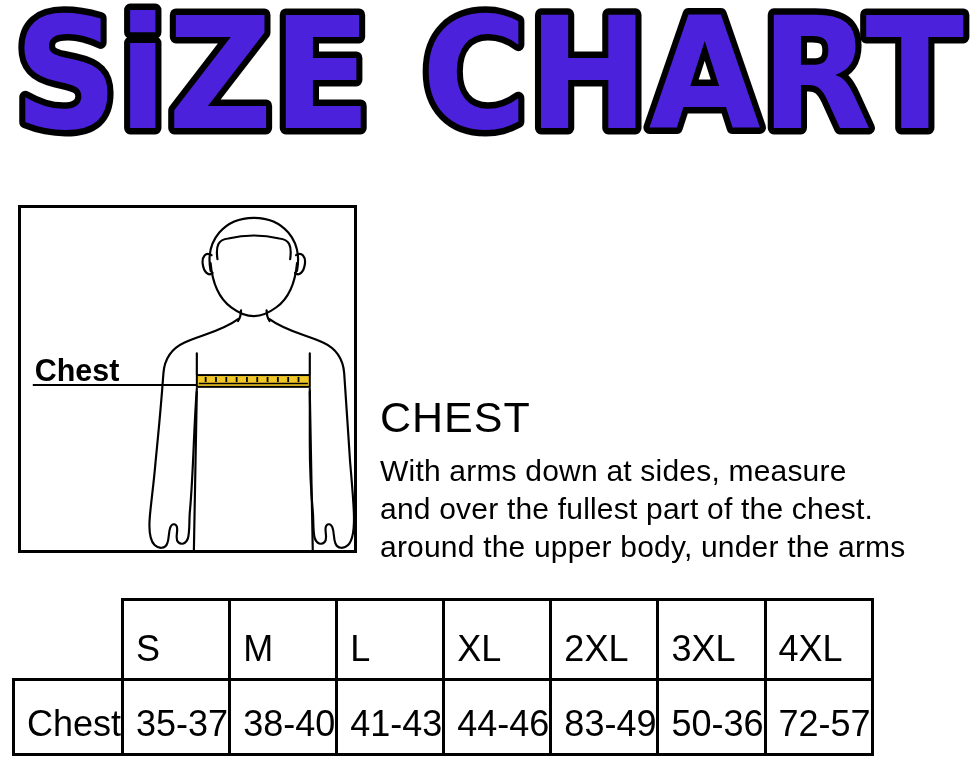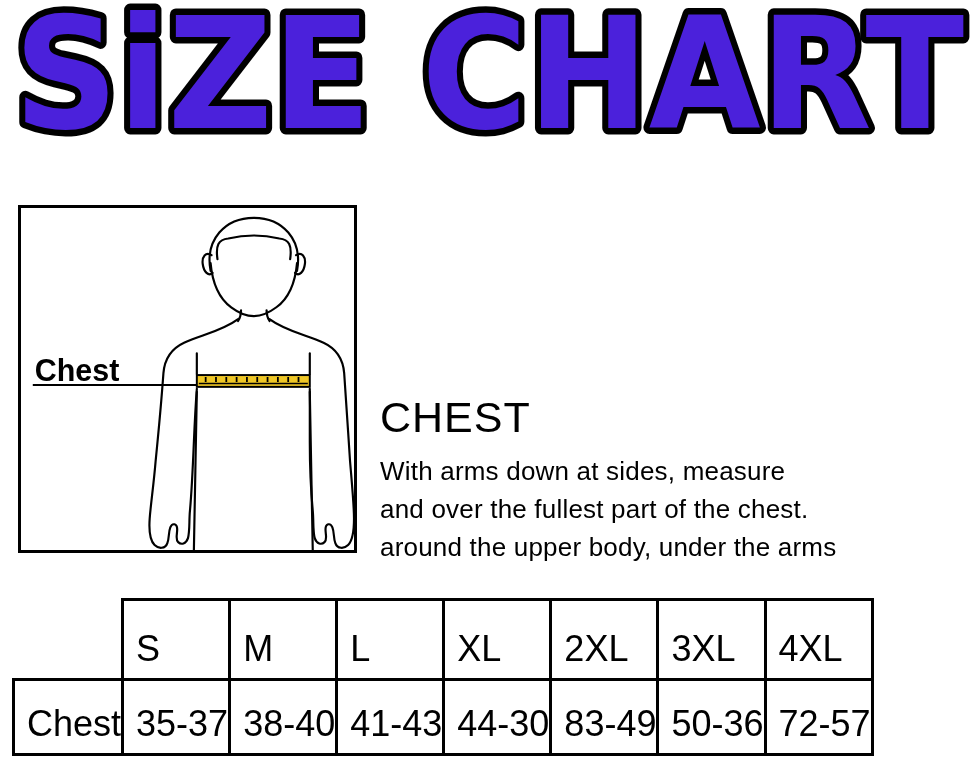--- a/index.html
+++ b/index.html
@@ -27,21 +27,21 @@
   }
   .figure-box svg { display: block; }
 
   .chest-heading {
     position: absolute; left: 380px; top: 393px;
     font-size: 43px; font-weight: 400; letter-spacing: 1px;
     margin: 0;
   }
   .chest-body {
     position: absolute; left: 380px; top: 452px; width: 598px;
-    font-size: 26px; line-height: 38px; font-weight: 400;
+    font-size: 30px; line-height: 38px; font-weight: 400;
     letter-spacing: 0.2px; margin: 0;
   }
   .chest-body .line { display: block; }
 
   .size-table {
     position: absolute; left: 12px; top: 598px;
     border-collapse: collapse; table-layout: fixed;
   }
   .size-table th, .size-table td {
     border: 3px solid #000;
@@ -137,21 +137,21 @@
         <th>3XL</th>
         <th>4XL</th>
       </tr>
     </thead>
     <tbody>
       <tr>
         <td>Chest</td>
         <td>35-37</td>
         <td>38-40</td>
         <td>41-43</td>
-        <td>44-30</td>
+        <td>44-46</td>
         <td>83-49</td>
         <td>50-36</td>
         <td>72-57</td>
       </tr>
     </tbody>
   </table>
 
 </div>
 
 </body></html>

